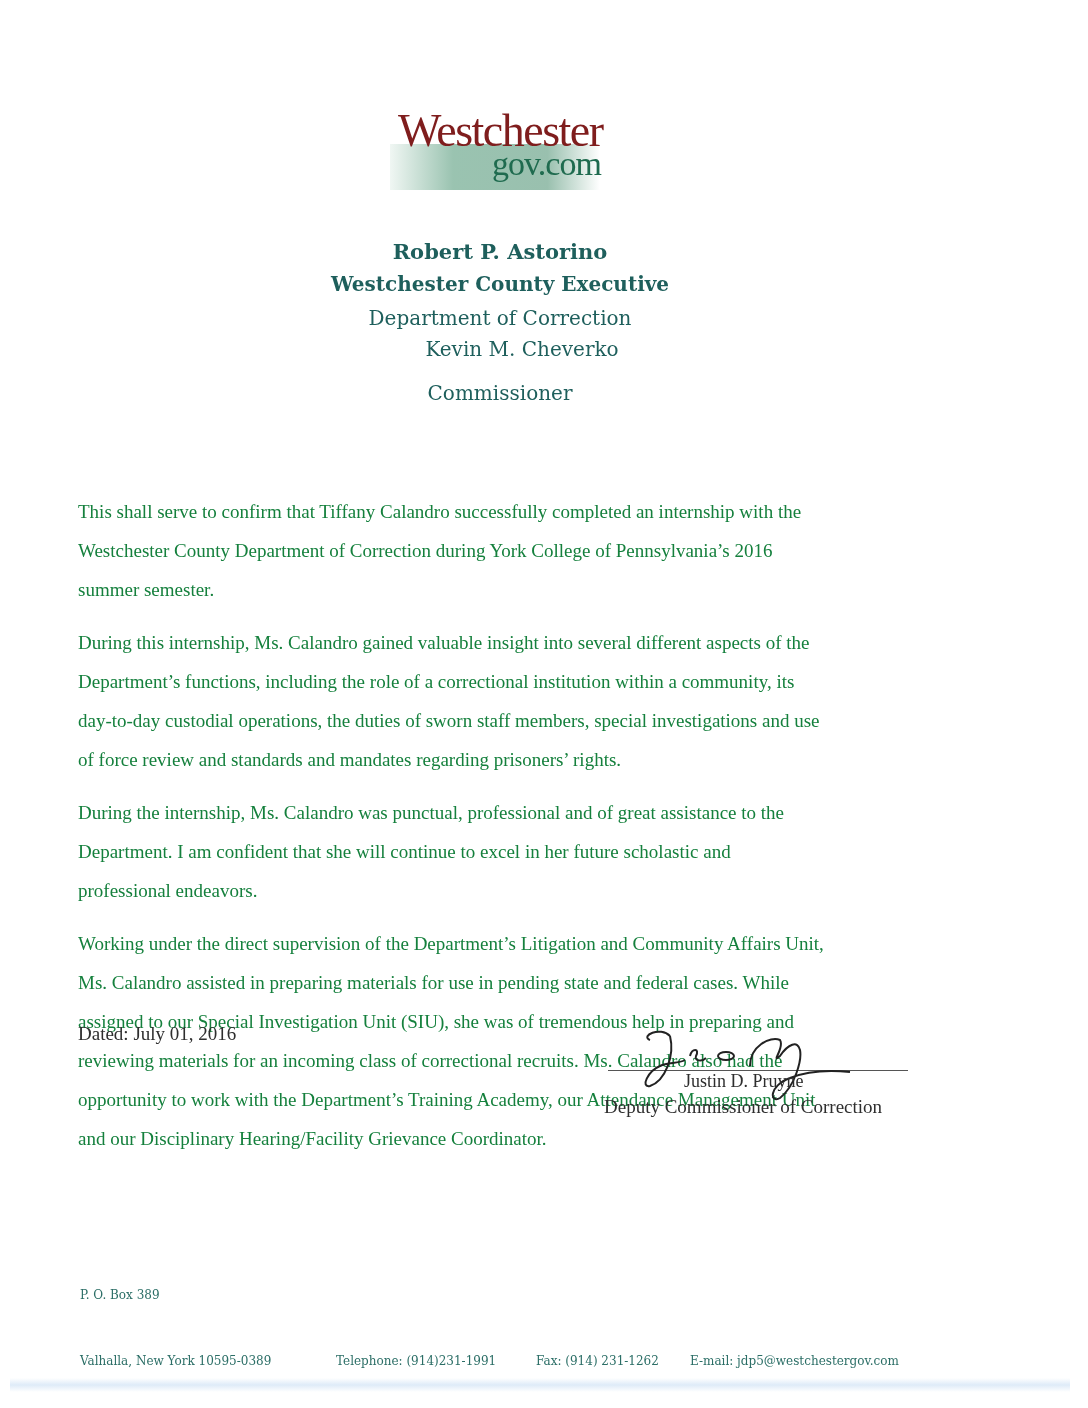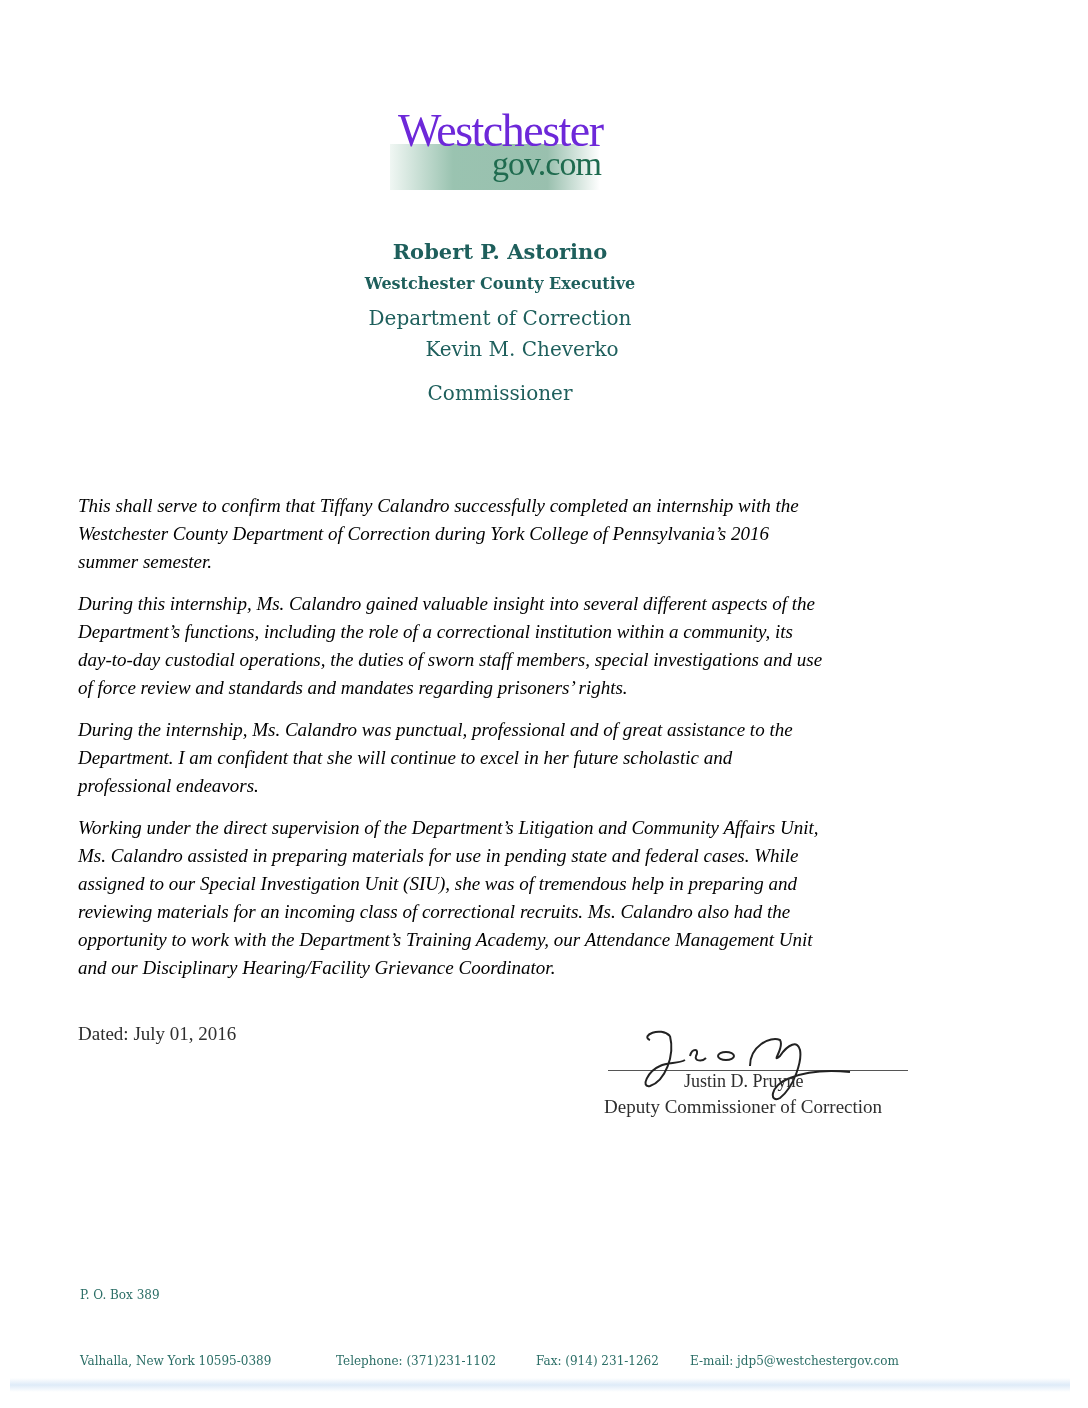--- a/index.html
+++ b/index.html
@@ -1,31 +1,31 @@
 <!DOCTYPE html>
 <html><head>
   <meta charset="utf-8">
   <style>
     html, body { margin: 0; padding: 0; background: #ffffff; }
     body { width: 1088px; height: 1408px; position: relative; overflow: hidden; font-family: "Liberation Serif", "DejaVu Serif", serif; color: #2b2b2b; }
 
     .logo { position: absolute; left: 388px; top: 108px; width: 240px; height: 86px; }
     .logo-band { position: absolute; left: 2px; top: 36px; width: 210px; height: 46px;
       background: linear-gradient(90deg, rgba(180,212,196,0.2) 0%, rgba(120,175,150,0.75) 30%, rgba(110,165,140,0.7) 75%, rgba(160,200,180,0.0) 100%); }
-    .logo-w { position: absolute; left: 10px; top: 0px; font-family: "Liberation Serif", serif; font-size: 46px; line-height: 46px; color: #6d28d9; letter-spacing: -1.5px; }
+    .logo-w { position: absolute; left: 10px; top: 0px; font-family: "Liberation Serif", serif; font-size: 46px; line-height: 46px; color: #7f1d1d; letter-spacing: -1.5px; }
     .logo-gov { position: absolute; left: 104px; top: 38px; font-family: "Liberation Serif", serif; font-size: 34px; line-height: 36px; color: #1f6b4f; letter-spacing: -1px; }
 
     .header { position: absolute; left: 0; width: 1000px; top: 236px; text-align: center; color: #1e5f5c; font-family: "DejaVu Serif", "Liberation Serif", serif; }
     .h-name { font-weight: bold; font-size: 21px; line-height: 32px; }
-    .h-exec { font-weight: bold; font-size: 16px; line-height: 32px; text-align: center; }
+    .h-exec { font-weight: bold; font-size: 20px; line-height: 32px; text-align: center; }
     .h-dept { font-size: 20px; line-height: 32px; margin-top: 2px; text-align: center; }
     .h-comm-name { font-size: 20px; line-height: 30px; padding-left: 44px; }
     .h-comm-title { font-size: 20px; line-height: 30px; margin-top: 14px; text-align: center; }
 
-    .body-text { position: absolute; left: 78px; top: 492px; width: 860px; font-size: 19px; line-height: 28px; color: #000000; font-style: italic; }
+    .body-text { position: absolute; left: 78px; top: 492px; width: 860px; font-size: 19px; line-height: 39px; color: #15803d; }
     .body-text p { margin: 0 0 14px 0; white-space: pre-line; }
 
     .dated { position: absolute; left: 78px; top: 1020px; font-size: 19px; line-height: 28px; color: #2e2e2e; }
 
     .signature { position: absolute; left: 600px; top: 1026px; width: 320px; height: 100px; }
     .sig-line { position: absolute; left: 8px; top: 44px; width: 300px; height: 1px; background: #555; }
     .sig-svg { position: absolute; left: 30px; top: 0; }
     .sig-name { position: absolute; left: 84px; top: 42px; font-size: 18px; line-height: 26px; color: #2e2e2e; }
     .sig-title { position: absolute; left: 4px; top: 68px; font-size: 19px; line-height: 26px; color: #2e2e2e; white-space: nowrap; }
 
@@ -84,19 +84,19 @@
     <path d="M120 40 C 120 20, 140 10, 150 14 C 155 22, 140 38, 150 30 C 158 18, 168 14, 170 24 C 172 34, 165 60, 150 72 C 140 78, 138 60, 160 52 C 180 44, 200 44, 220 46" fill="none" stroke="#222" stroke-width="2"></path>
   </svg>
   <div class="sig-name">Justin D. Pruyne</div>
   <div class="sig-title">Deputy Commissioner of Correction</div>
 </div>
 
 <div class="footer">
   <div class="footer-po">P. O. Box 389</div>
   <div class="footer-row">
     <span style="left:0px">Valhalla, New York  10595-0389</span>
-    <span style="left:256px">Telephone:  (371)231-1102</span>
+    <span style="left:256px">Telephone:  (914)231-1991</span>
     <span style="left:456px">Fax:  (914) 231-1262</span>
     <span style="left:610px">E-mail: jdp5@westchestergov.com</span>
   </div>
 </div>
 
 <div class="scan-band"></div>
 
 </body></html>

